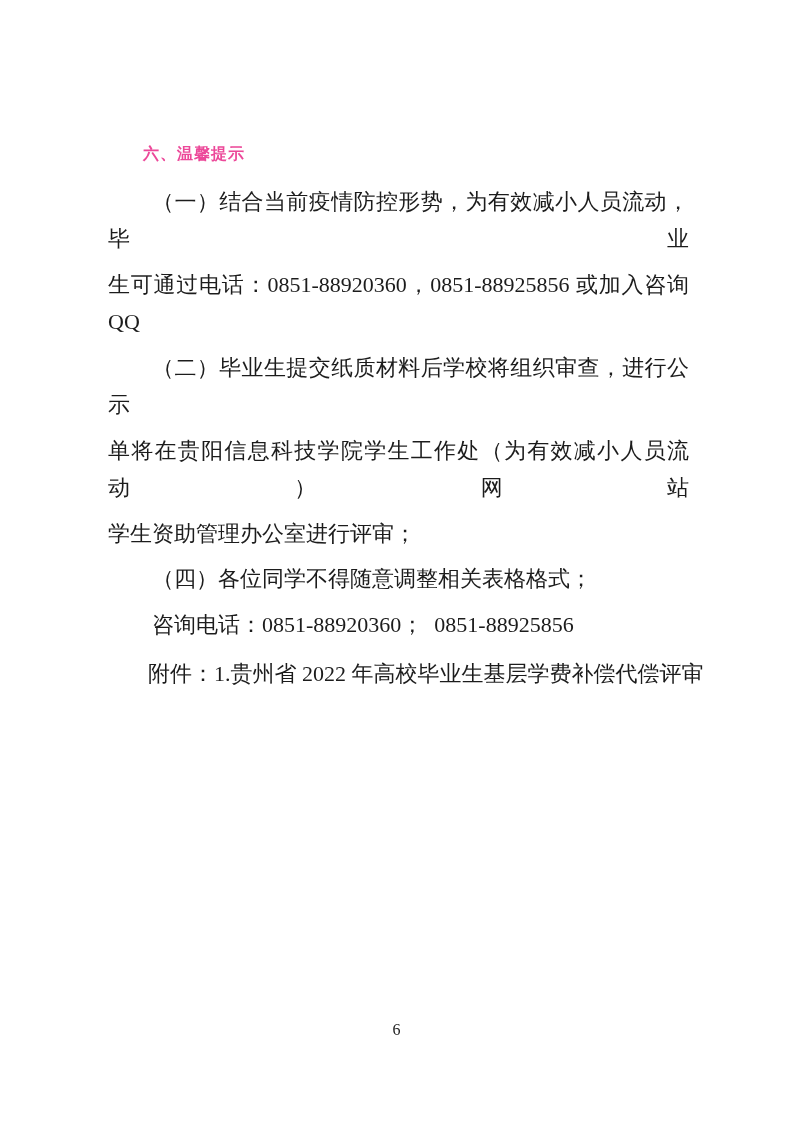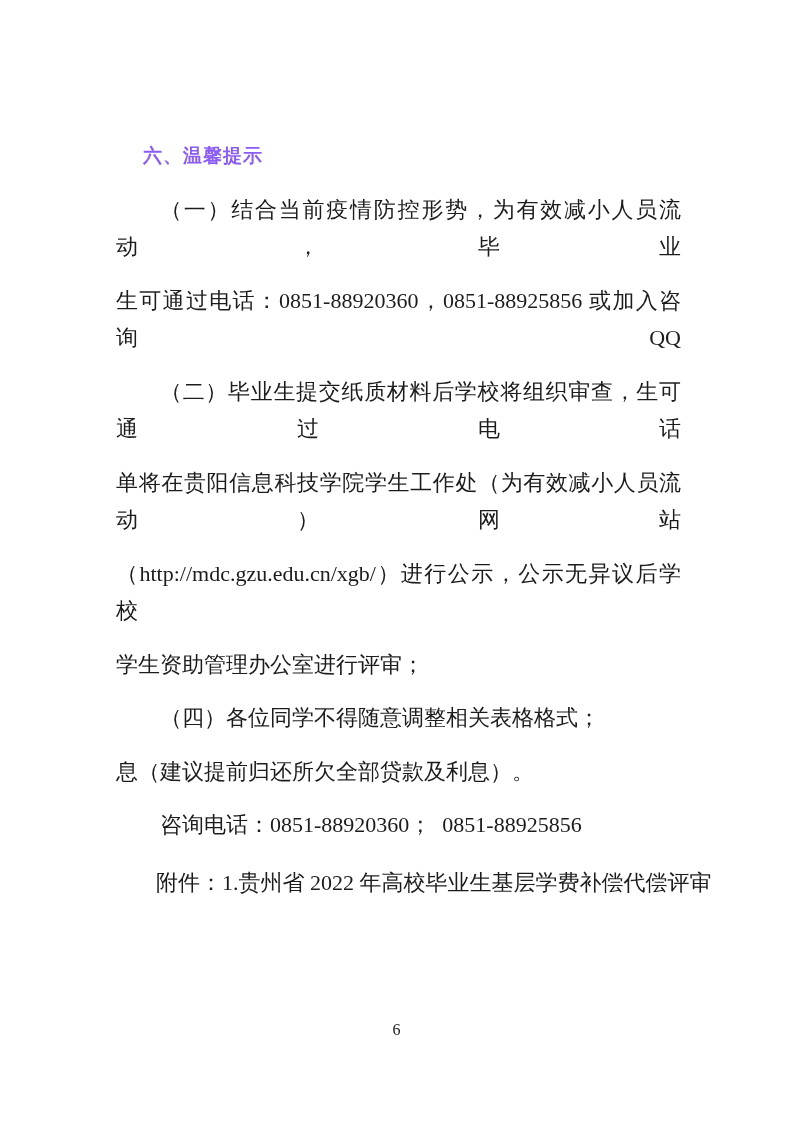--- a/index.html
+++ b/index.html
@@ -22,30 +22,30 @@
   }
   .content {
     position: absolute;
     left: 100px;
     top: 137px;
     width: 597px;
     font-size: 22px;
     line-height: 37.5px;
   }
   .heading {
-    font-family: Liberation Sans, sans-serif;
+    font-family: Liberation Mono, monospace;
     font-weight: bold;
-    font-size: 19px;
+    font-size: 16px;
     line-height: 37.5px;
-    color: #8b5cf6;
+    color: #ec4899;
     padding-left: 43px;
     letter-spacing: 1px;
   }
   .ln {
-    margin: 16px;
+    margin: 8px;
     white-space: nowrap;
   }
   .j {
     white-space: normal;
     text-align: justify;
     text-align-last: justify;
   }
   .ind {
     text-indent: 44px;
   }
@@ -71,33 +71,31 @@
   <div class="content">
 
     <div class="heading">六、温馨提示</div>
 
     <div>
       <div class="ln j ind">（一）结合当前疫情防控形势，为有效减小人员流动，毕业</div>
       <div class="ln j">生可通过电话：0851-88920360，0851-88925856 或加入咨询 QQ</div>
     </div>
 
     <div>
-      <div class="ln j ind">（二）毕业生提交纸质材料后学校将组织审查，生可通过电话</div>
+      <div class="ln j ind">（二）毕业生提交纸质材料后学校将组织审查，进行公示</div>
       <div class="ln j">单将在贵阳信息科技学院学生工作处（为有效减小人员流动）网站</div>
-      <div class="ln j">（http://mdc.gzu.edu.cn/xgb/）进行公示，公示无异议后学校</div>
       <div class="ln">学生资助管理办公室进行评审；</div>
     </div>
 
 
     <div>
       <div class="ln ind">（四）各位同学不得随意调整相关表格格式；</div>
     </div>
 
     <div>
-      <div class="ln">息（建议提前归还所欠全部贷款及利息）。</div>
     </div>
 
     <div>
       <div class="ln ind">咨询电话：0851-88920360；&nbsp; 0851-88925856</div>
     </div>
 
     <div class="attach">
       <div class="ln a1">附件：1.贵州省 2022 年高校毕业生基层学费补偿代偿评审</div>
 
     </div>

